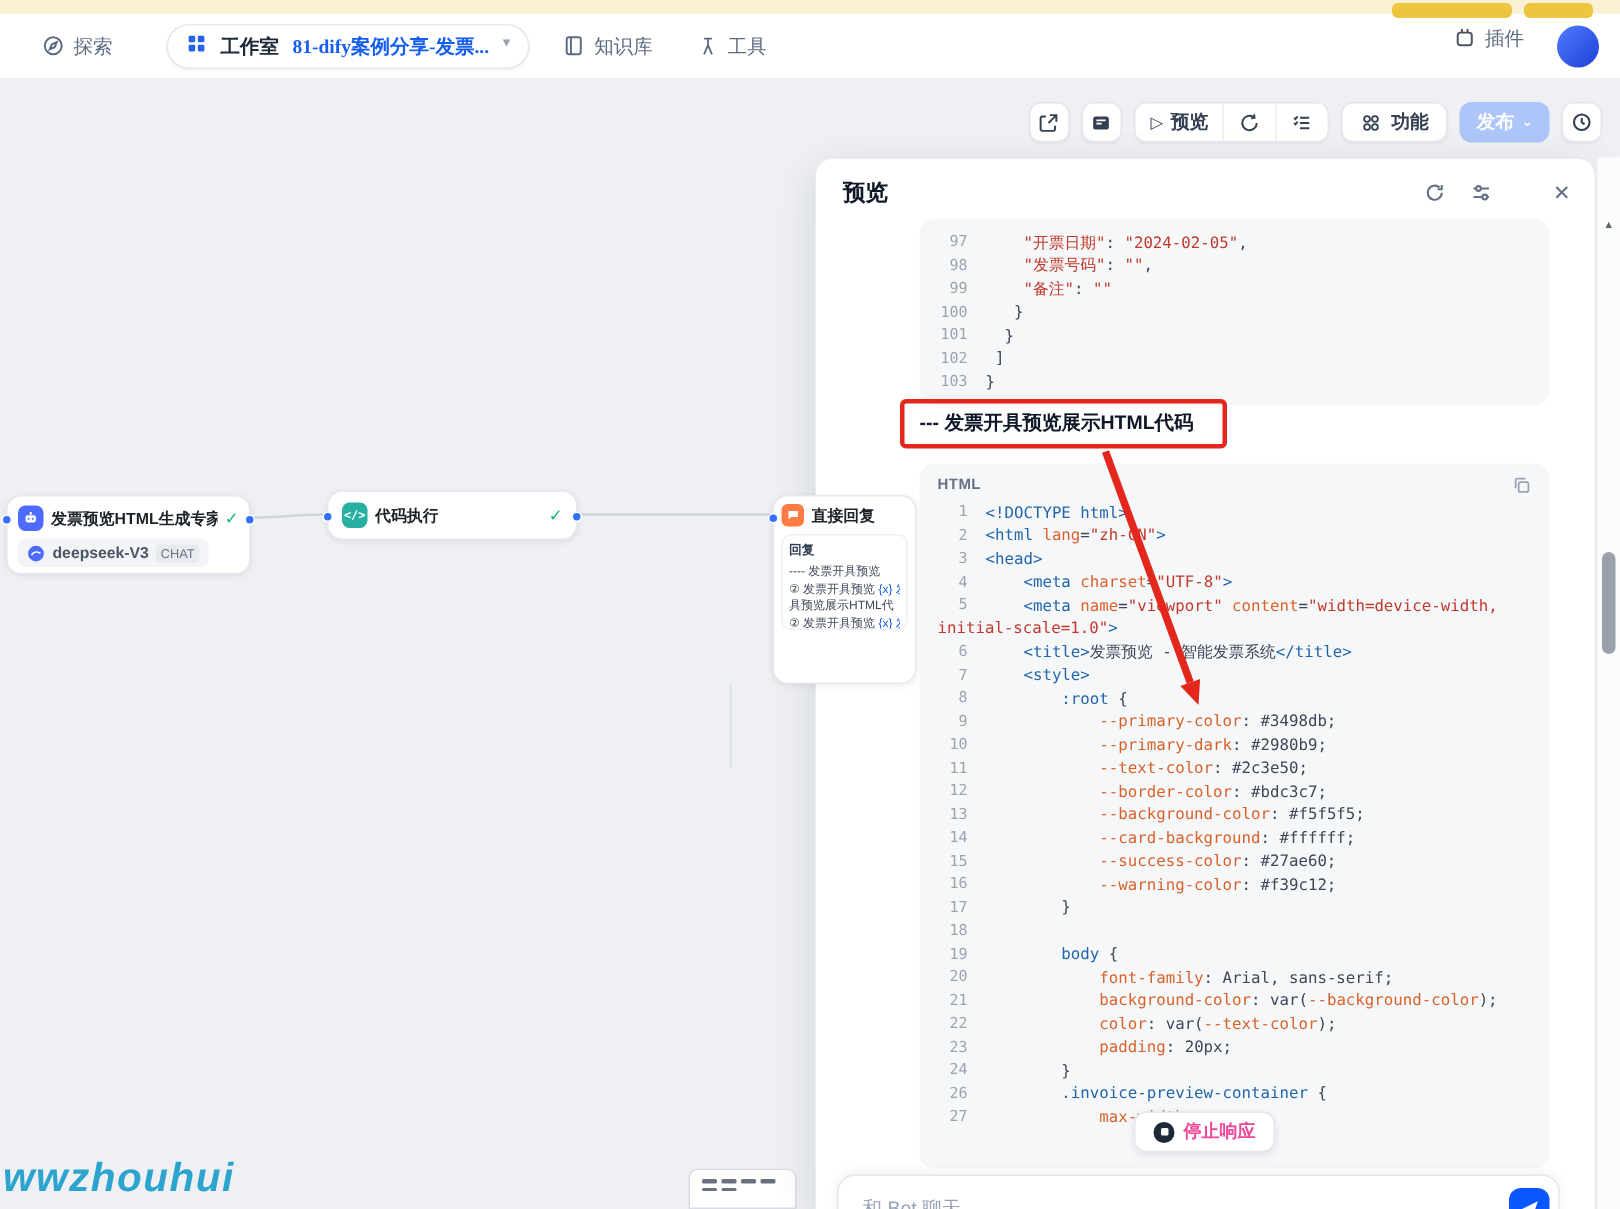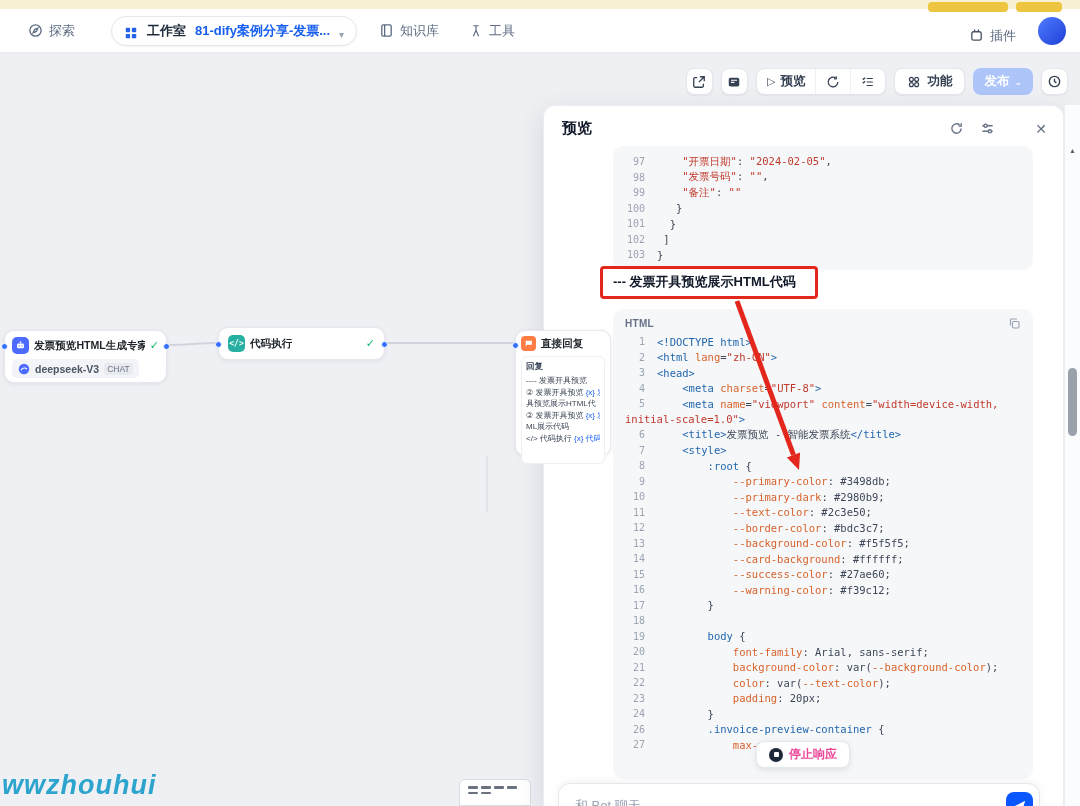--- a/index.html
+++ b/index.html
@@ -8,26 +8,26 @@
   #stage { position:relative; width:1080px; height:806px; overflow:hidden; background:#eef0f4; }
 
   
   #banner { position:absolute; left:0; top:0; width:1080px; height:9px; background:#f8f1d4; z-index:6; }
   .banner-btn { position:absolute; top:2px; height:10px; background:#eec53f; border-radius:4px; }
 
   
   #topnav { position:absolute; left:0; top:9px; width:1080px; height:44px; background:#ffffff;
             border-bottom:1px solid #e9ebef; display:flex; align-items:center; padding:0 14px 0 28px; z-index:5; }
   .nav-item { display:flex; align-items:center; gap:6px; color:#5d6b82; font-size:13px; cursor:pointer; }
-  .nav-pill { margin-left:36px; display:flex; align-items:flex-end; gap:9px; border:1px solid #e4e7ec;
-              border-radius:18px; padding:5px 12px; background:#fff; box-shadow:0 1px 2px rgba(16,24,40,.05); }
+  .nav-pill { margin-left:36px; display:flex; align-items:flex-start; gap:9px; border:1px solid #e4e7ec;
+              border-radius:18px; padding:5px 12px; background:#fff; box-shadow:0 1px 2px rgba(16,24,40,.05);font-family:Liberation Serif, serif; }
   .studio-label { font-size:13px; font-weight:700; color:#1d2939; }
   .app-name { font-size:13px; font-weight:700; color:#155eef; }
   .chev { font-size:10px; color:#98a2b3; }
-  .nav-right { margin-left:auto; display:flex; align-items:flex-end; gap:22px; }
+  .nav-right { margin-left:auto; display:flex; align-items:flex-start; gap:22px; }
   .avatar { width:28px; height:28px; border-radius:50%; background:linear-gradient(135deg,#4f7cff,#1f3fd8); }
 
   
   #toolbar { position:absolute; top:68px; right:12px; display:flex; align-items:center; gap:8px; z-index:4; }
   .tb-sq { width:27px; height:27px; background:#fff; border:1px solid #e4e7ec; border-radius:8px;
            display:flex; align-items:center; justify-content:center; box-shadow:0 1px 2px rgba(16,24,40,.05); cursor:pointer; }
   .tb-group { display:flex; align-items:center; height:27px; background:#fff; border:1px solid #e4e7ec;
               border-radius:8px; box-shadow:0 1px 2px rgba(16,24,40,.05); overflow:hidden; }
   .tb-seg { display:flex; align-items:center; gap:5px; padding:0 10px; height:100%; font-size:12.5px;
             font-weight:700; color:#354052; cursor:pointer; }
@@ -55,21 +55,21 @@
   #node-llm { left:4px; top:330px; width:163px; height:53px; padding:6px 7px; }
   .model-pill { margin-top:5px; display:flex; align-items:center; gap:5px; background:#f2f4f7; border-radius:5px;
                 height:19px; padding:0 6px; width:fit-content; }
   .model-name { font-size:10.5px; font-weight:600; color:#4b5563; }
   .model-tag { font-size:8.5px; color:#6b7280; background:#e7eaee; border-radius:3px; padding:1px 3px; }
 
   #node-code { left:218px; top:327px; width:167px; height:33px; padding:7px 9px; }
   .code-glyph { color:#fff; font-size:8px; font-weight:700; font-family:"DejaVu Sans Mono",monospace; }
 
   #node-answer { left:515px; top:330px; width:96px; height:126px; padding:5px; z-index:20; }
-  .answer-box { margin-top:5px; border:1px solid #eef0f3; border-radius:6px; background:#fff; padding:4px; height:108px; overflow:hidden; }
+  .answer-box { margin-top:5px; border:1px solid #eef0f3; border-radius:6px; background:#fff; padding:4px; height:64px; overflow:hidden; }
   .answer-label { font-size:8.5px; font-weight:700; color:#344054; margin-bottom:2px; }
   .mini-code .code-line { height:11.5px; display:flex; align-items:center; }
   .mini-code .lc { font-size:8px; color:#667085; white-space:pre; overflow:hidden; }
 
   
   #watermark { position:absolute; left:2px; top:770px; font-size:27px; font-weight:700; color:#2da4cd;
                letter-spacing:1px; z-index:3;font-style:italic; }
   #bottom-node { position:absolute; left:459px; top:779px; width:72px; height:27px; background:#fff;
                  border:1px solid #d8dce3; border-radius:6px 6px 0 0; z-index:3; display:flex; flex-wrap:wrap;
                  gap:3px; padding:6px 8px; align-content:flex-start; }

